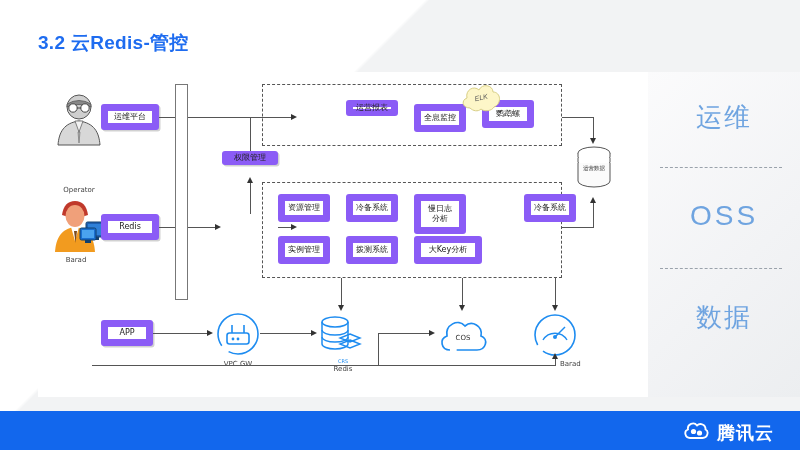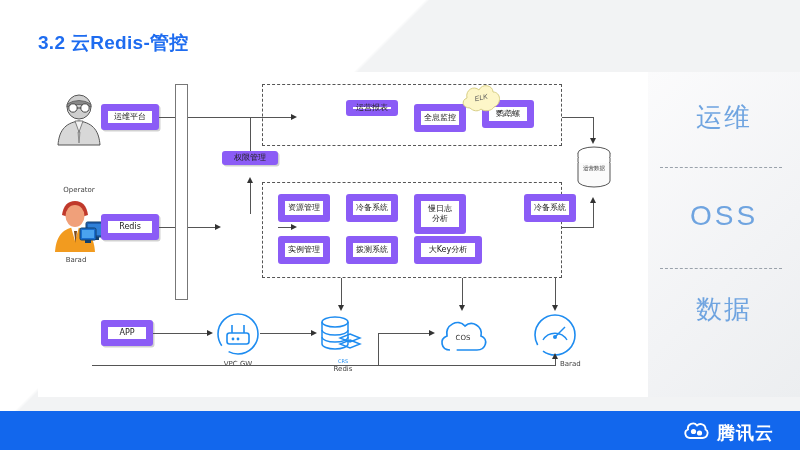--- a/index.html
+++ b/index.html
@@ -29,21 +29,21 @@
   #legend{
     position:absolute;left:648px;top:72px;width:152px;height:325px;
     background:linear-gradient(135deg,#fbfbfc 0%,#f2f3f5 60%,#eceef0 100%);
   }
   .legend-label{
     position:absolute;left:0;width:152px;text-align:center;
     color:#6fa4e0;font-size:26px;font-weight:400;letter-spacing:2px;
   }
   #lg1{top:28px;}
   #lg2{top:128px;font-size:28px;letter-spacing:3px;}
-  #lg3{top:220px;}
+  #lg3{top:228px;}
   .legend-div{
     position:absolute;left:12px;width:122px;height:0;
     border-top:1px dashed #9aa2ab;
   }
   #ld1{top:95px;}
   #ld2{top:196px;}
   
   #footer{
     position:absolute;left:0;top:411px;width:800px;height:39px;
     background:#1267ed;

